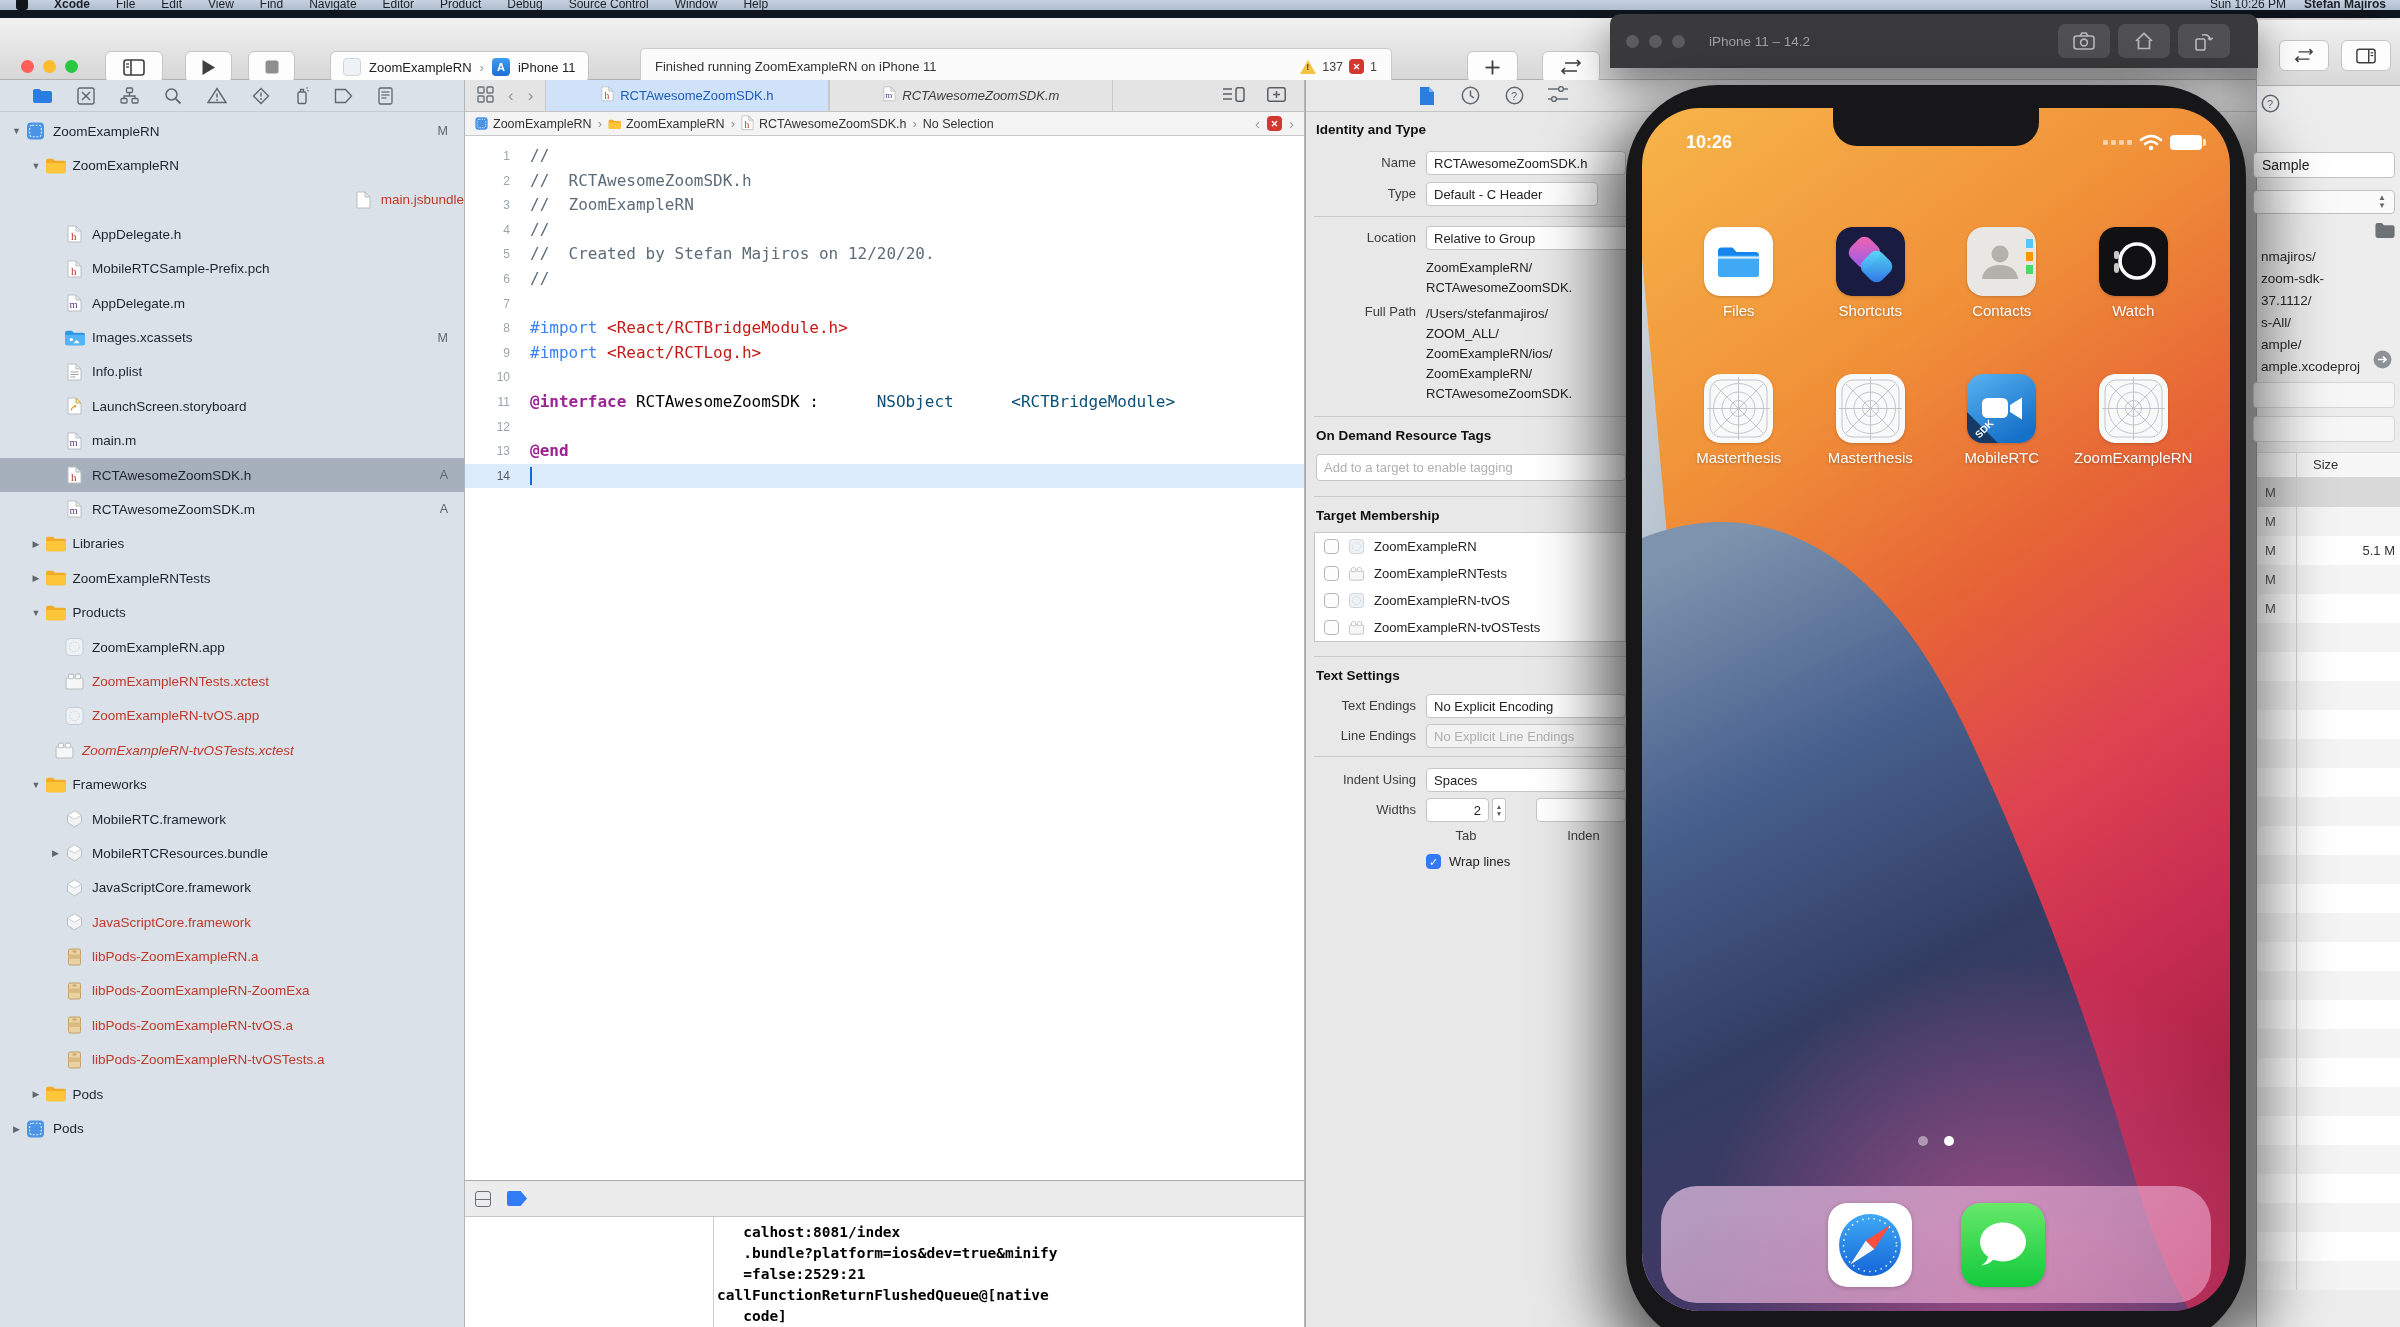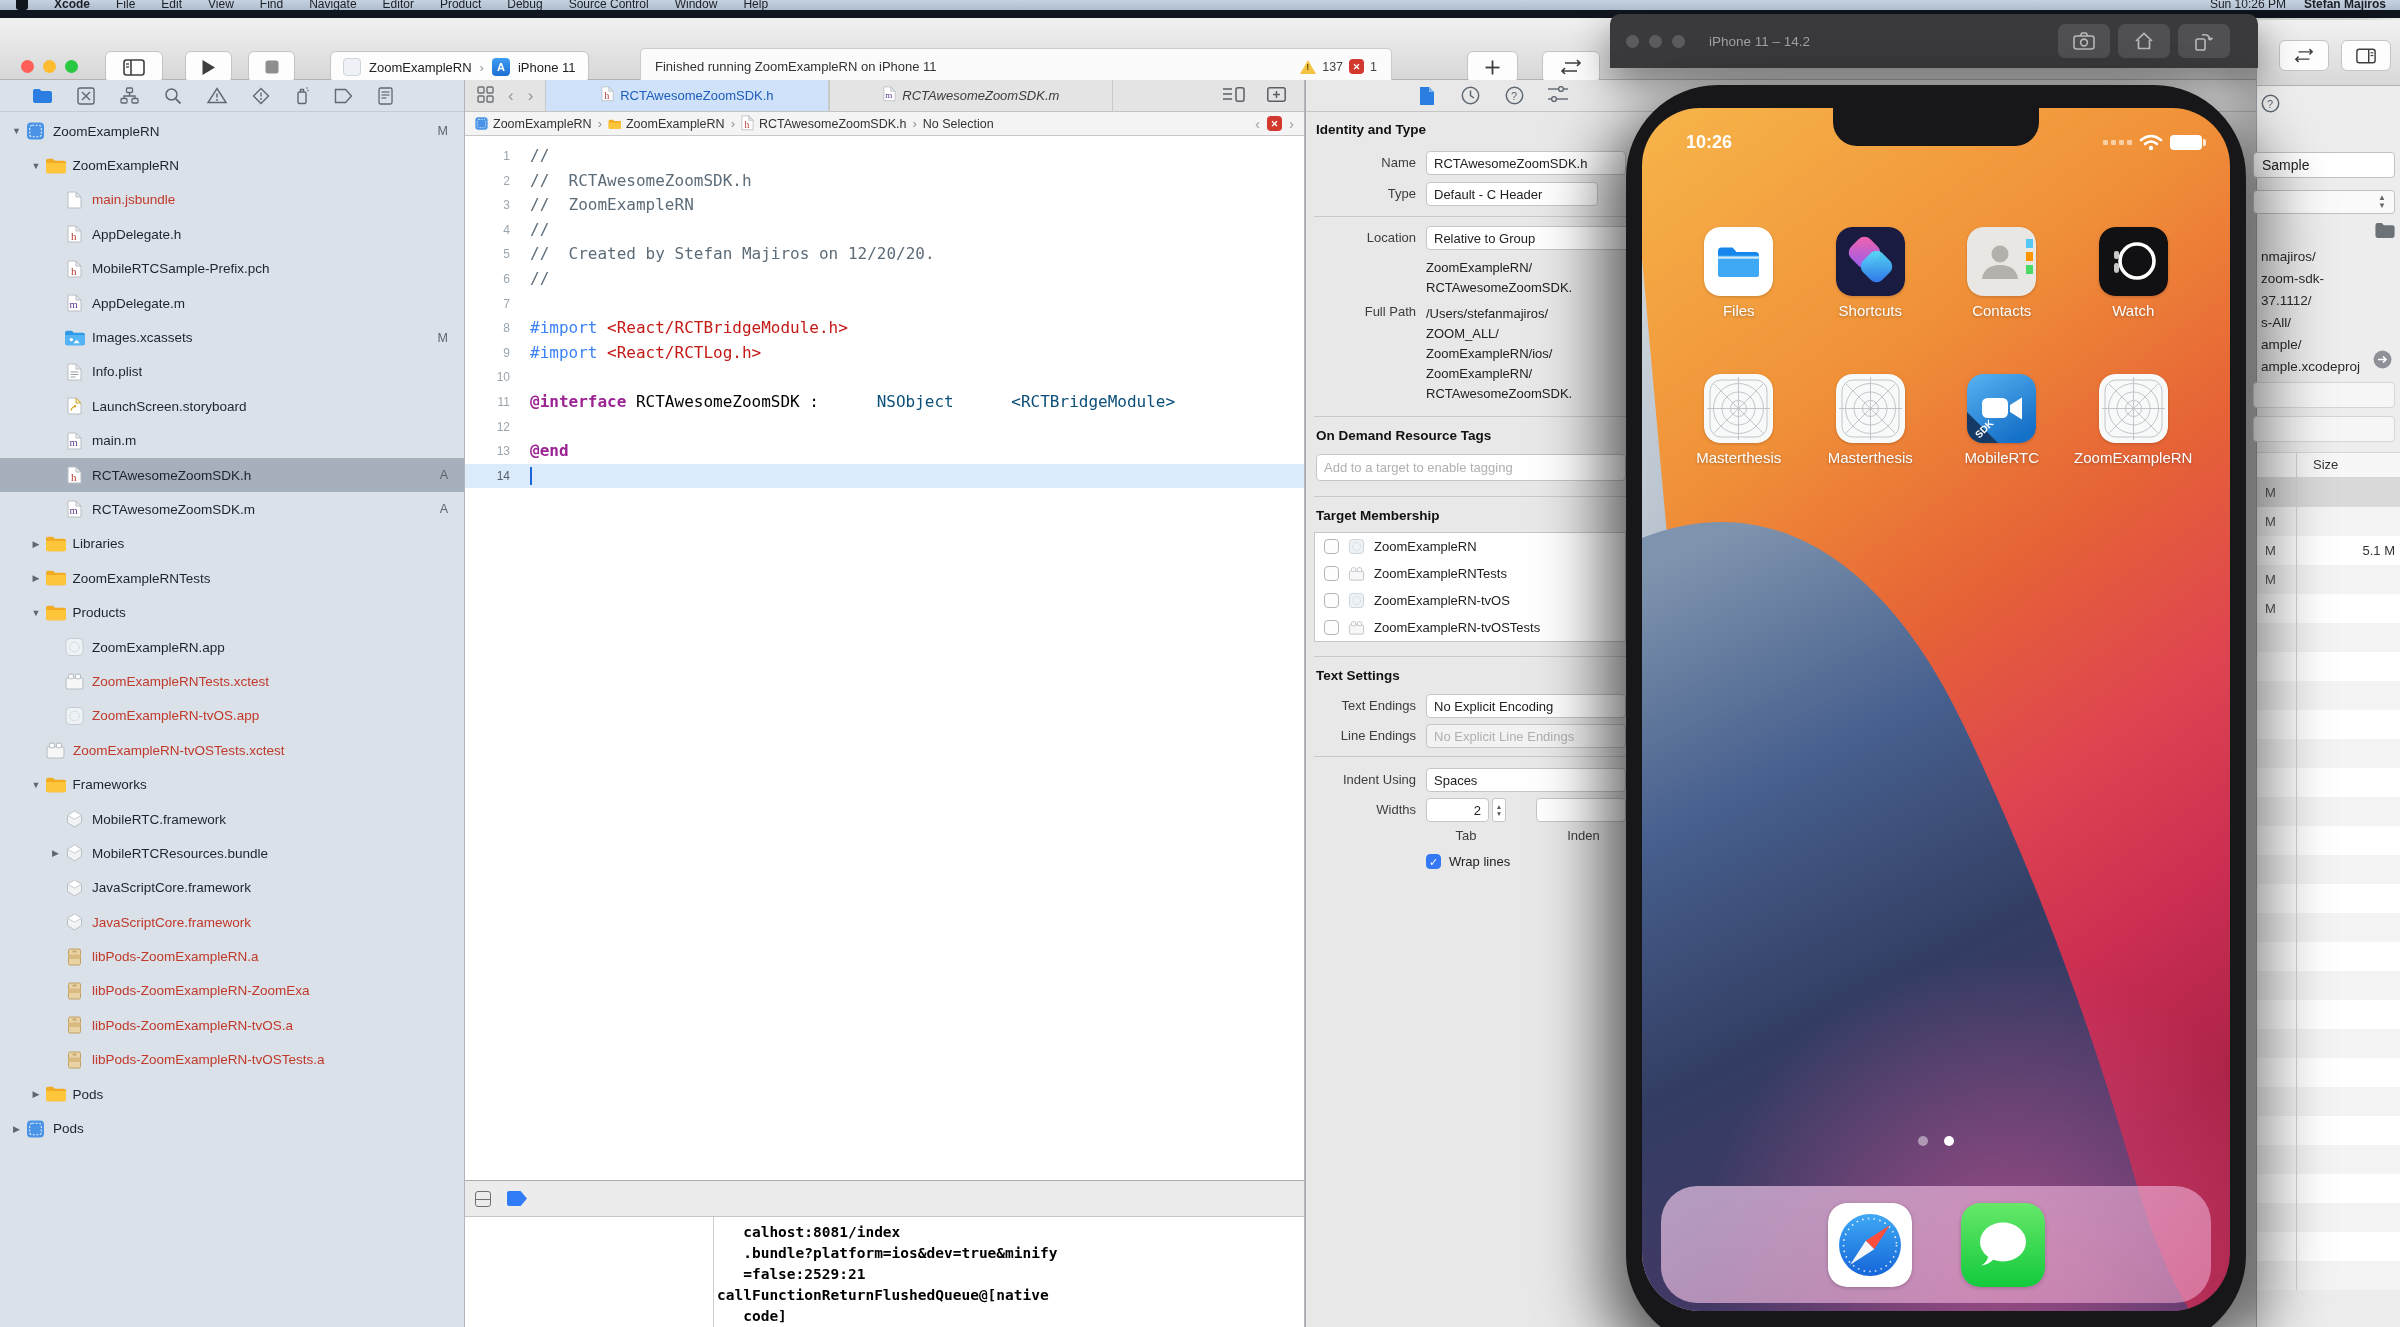--- a/index.html
+++ b/index.html
@@ -329,21 +329,21 @@
         <div class="nav-row" style="padding-left: 27.5px;">
           <span class="disc">▼</span>
           <span class="fic">
             <svg viewBox="0 0 20 16">
               <path d="M1 3 q0-2 2-2 h4.5 l2 2 h8.5 q2 0 2 2 v8 q0 2-2 2 H3 q-2 0-2-2 Z" fill="#f3ab23"></path>
               <path d="M1 5.2 h19 v7.8 q0 2-2 2 H3 q-2 0-2-2 Z" fill="#fdc63a"></path>
             </svg>
           </span>
           <span class="flabel">ZoomExampleRN</span>
         </div>
-        <div class="nav-row" style="padding-left: 47px;">
+        <div class="nav-row" style="padding-left: 47px; justify-content: flex-end;">
           <span class="disc"></span>
           <span class="fic">
             <svg viewBox="0 0 15 18">
               <path d="M1 1 h8 l5 5 v11 H1 Z" fill="#fff" stroke="#b9bec4"></path>
               <path d="M9 1 l5 5 h-5 Z" fill="#e8eaec" stroke="#b9bec4"></path>
             </svg>
           </span>
           <span class="flabel red">main.jsbundle</span>
         </div>
         <div class="nav-row" style="padding-left: 47px;">
@@ -505,21 +505,21 @@
         <div class="nav-row" style="padding-left: 47px;">
           <span class="disc"></span>
           <span class="fic">
             <svg viewBox="0 0 18 18">
               <rect x="0.5" y="0.5" width="17" height="17" rx="4" fill="#eef2f5" stroke="#c3ccd4"></rect>
               <circle cx="9" cy="9" r="4.8" fill="none" stroke="#c3ccd4" stroke-width="1" stroke-dasharray="1.6 1.3"></circle>
             </svg>
           </span>
           <span class="flabel red">ZoomExampleRN-tvOS.app</span>
         </div>
-        <div class="nav-row" style="padding-left: 28px;">
+        <div class="nav-row" style="padding-left: 37px; font-style: italic;">
           <span class="disc"></span>
           <span class="fic">
             <svg viewBox="0 0 18 17">
               <rect x="1" y="5.5" width="16" height="10.5" rx="1.6" fill="#f7f7f7" stroke="#b9bec4"></rect>
               <rect x="3.4" y="2" width="4.6" height="4.4" rx="1" fill="#fff" stroke="#b9bec4"></rect>
               <rect x="10" y="2" width="4.6" height="4.4" rx="1" fill="#fff" stroke="#b9bec4"></rect>
             </svg>
           </span>
           <span class="flabel red">ZoomExampleRN-tvOSTests.xctest</span>
         </div>

